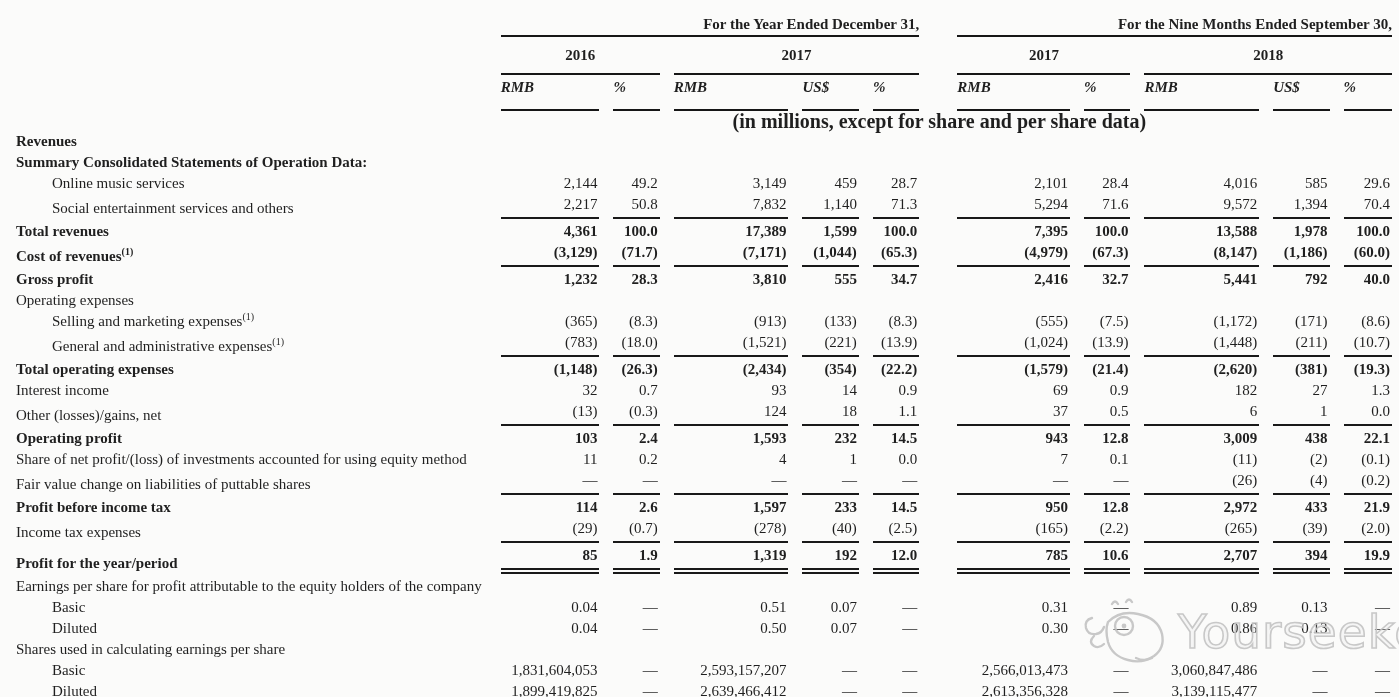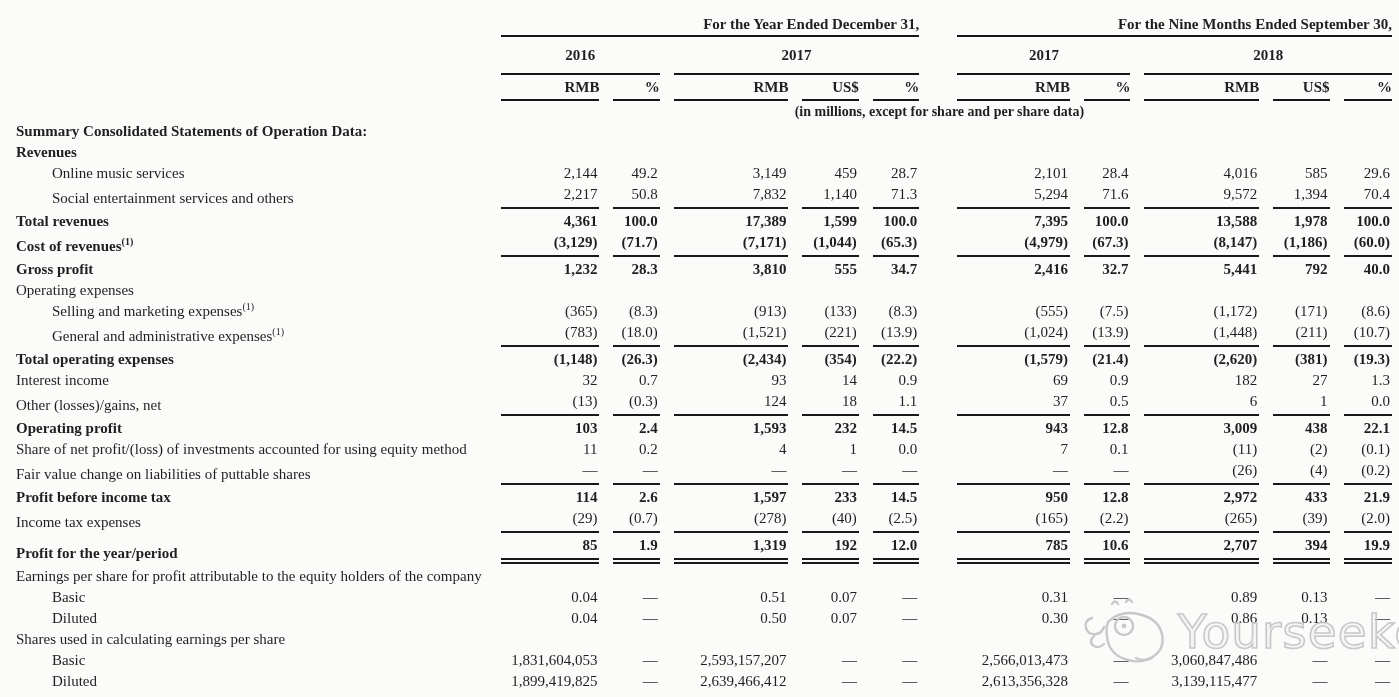--- a/index.html
+++ b/index.html
@@ -25,23 +25,23 @@
   col.w-usd{width:70px;}
   col.w-sp{width:24px;}
   col.w-rmb3{width:126px;}
   col.w-rmb4{width:128px;}
   col.w-pct2{width:62px;}
   td,th{padding:0;vertical-align:bottom;font-weight:normal;}
   
   thead th{font-weight:bold;}
   .gh{ text-align:right;border-bottom:2px solid #161616;padding-bottom:1px;line-height:20px;}
   .yh{ text-align:center;border-bottom:2px solid #161616;padding-bottom:8px;line-height:20px;margin:8px 0 0 14px;}
-  .chh{text-align:right;border-bottom:2px solid #161616;padding-bottom:2px;line-height:19px;margin:3px 0 0 14px;}
+  .chh{text-align:left;border-bottom:2px solid #161616;padding-bottom:12px;line-height:19px;margin:3px 0 0 14px;font-style:italic;}
   th .gh{margin-left:14px;}
-  .note{text-align:center;font-weight:bold;font-size:14px;line-height:19px;padding-top:1px;}
+  .note{text-align:center;font-weight:bold;font-size:20px;line-height:19px;padding-top:1px;}
   
   td.val{padding-left:14px;}
   td.val .cl{text-align:right;line-height:21px;padding-right:2px;white-space:nowrap;}
   td.lblc .lb{line-height:21px;padding-left:10px;}
   tr.ind td.lblc .lb{padding-left:46px;}
   tr.hang td.lblc .lb{padding-left:38px;text-indent:-28px;max-width:448px;}
   tr.bold td .lb, tr.bold td .cl{font-weight:bold;}
   tr.r-single td.val .cl{border-bottom:2px solid #191919;padding-bottom:2px;}
   tr.r-double td.val .cl{border-bottom:6px double #191919;padding-bottom:2px;}
   tr.r-single td, tr.r-double td{padding-bottom:2px;}
@@ -144,57 +144,57 @@
         <tr>
           <td class="lblc"></td>
           <td colspan="11">
             <div class="note">(in millions, except for share and per share data)</div>
           </td>
         </tr>
       </thead>
     <tbody id="fin-body">
         <tr class="bold">
           <td class="lblc">
+            <div class="lb">Revenues</div>
+          </td>
+          <td class="val">
+            <div class="cl">&nbsp;</div>
+          </td>
+          <td class="val">
+            <div class="cl">&nbsp;</div>
+          </td>
+          <td class="val">
+            <div class="cl">&nbsp;</div>
+          </td>
+          <td class="val">
+            <div class="cl">&nbsp;</div>
+          </td>
+          <td class="val">
+            <div class="cl">&nbsp;</div>
+          </td>
+          <td class="sp"></td>
+          <td class="val">
+            <div class="cl">&nbsp;</div>
+          </td>
+          <td class="val">
+            <div class="cl">&nbsp;</div>
+          </td>
+          <td class="val">
+            <div class="cl">&nbsp;</div>
+          </td>
+          <td class="val">
+            <div class="cl">&nbsp;</div>
+          </td>
+          <td class="val">
+            <div class="cl">&nbsp;</div>
+          </td>
+        </tr>
+        <tr class="bold">
+          <td class="lblc">
             <div class="lb">Summary Consolidated Statements of Operation Data:</div>
-          </td>
-          <td class="val">
-            <div class="cl">&nbsp;</div>
-          </td>
-          <td class="val">
-            <div class="cl">&nbsp;</div>
-          </td>
-          <td class="val">
-            <div class="cl">&nbsp;</div>
-          </td>
-          <td class="val">
-            <div class="cl">&nbsp;</div>
-          </td>
-          <td class="val">
-            <div class="cl">&nbsp;</div>
-          </td>
-          <td class="sp"></td>
-          <td class="val">
-            <div class="cl">&nbsp;</div>
-          </td>
-          <td class="val">
-            <div class="cl">&nbsp;</div>
-          </td>
-          <td class="val">
-            <div class="cl">&nbsp;</div>
-          </td>
-          <td class="val">
-            <div class="cl">&nbsp;</div>
-          </td>
-          <td class="val">
-            <div class="cl">&nbsp;</div>
-          </td>
-        </tr>
-        <tr class="bold">
-          <td class="lblc">
-            <div class="lb">Revenues</div>
           </td>
           <td class="val">
             <div class="cl">&nbsp;</div>
           </td>
           <td class="val">
             <div class="cl">&nbsp;</div>
           </td>
           <td class="val">
             <div class="cl">&nbsp;</div>
           </td>

